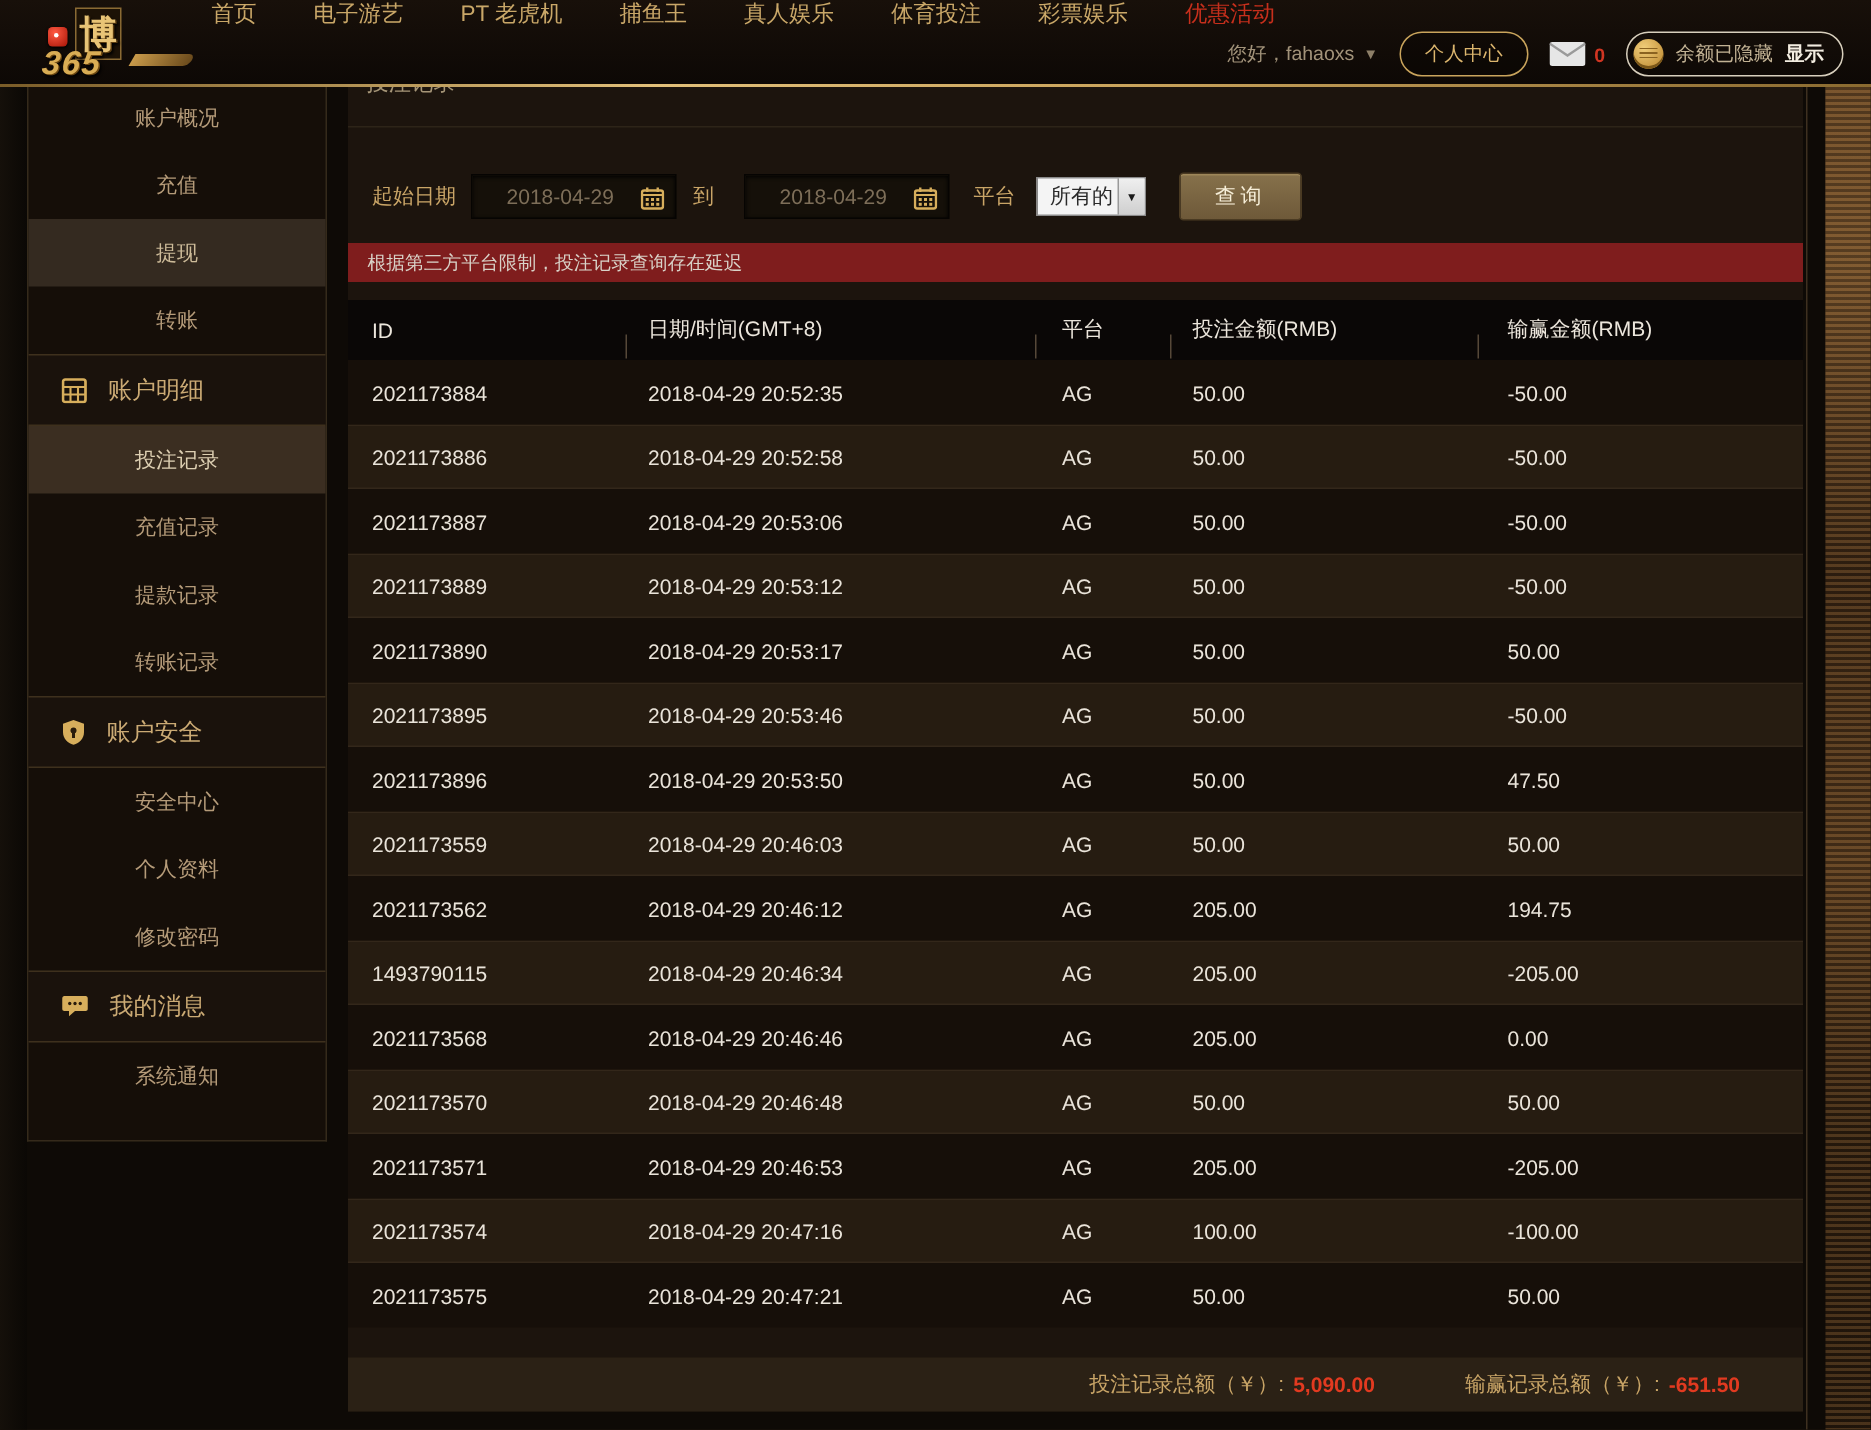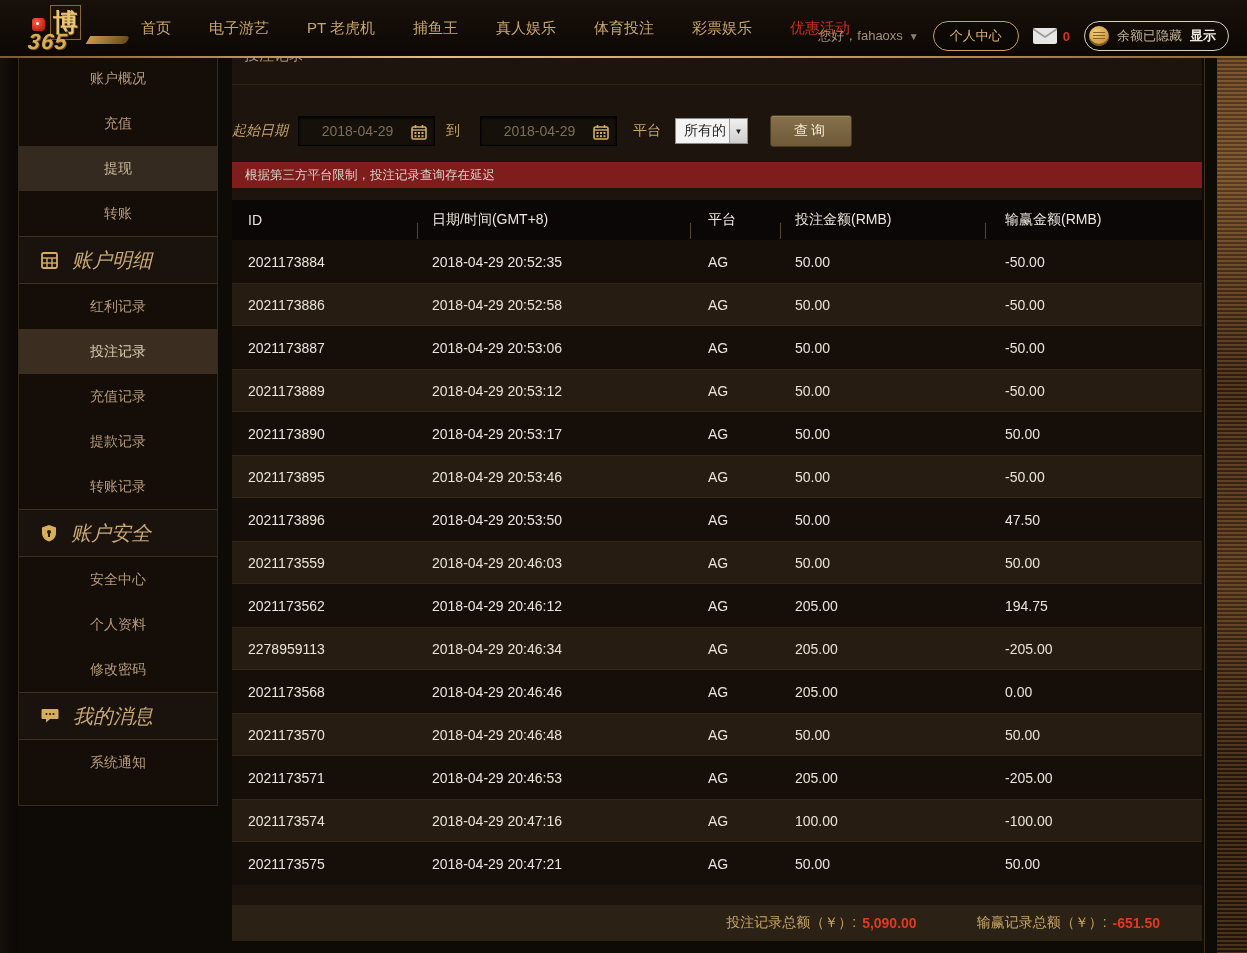--- a/index.html
+++ b/index.html
@@ -30,21 +30,21 @@
   .logo{position:absolute;left:18px;top:2px;width:110px;height:52px;cursor:pointer;}
   .logo-dice{position:absolute;left:14px;top:16px;width:13px;height:13px;border-radius:3px;
     background:radial-gradient(circle at 35% 30%,#ff5a43,#a81406);box-shadow:0 1px 2px #000;}
   .logo-dice::after{content:'';position:absolute;left:4px;top:4px;width:3px;height:3px;border-radius:50%;background:#fff;}
   .logo-bo{position:absolute;left:32px;top:3px;font-size:25px;font-weight:bold;color:#e8c476;
     text-shadow:1px 1px 0 #5a3c10,2px 2px 2px #000;border:1px solid #8a6a34;padding:0 2px;background:#1c1206;}
   .logo-365{position:absolute;left:10px;top:27px;font-size:22px;font-weight:bold;font-style:italic;
     letter-spacing:1px;color:#d9ad55;text-shadow:1px 1px 0 #6a4612,2px 2px 2px #000;transform:skewX(-6deg);}
   .logo-tail{position:absolute;left:70px;top:34px;width:40px;height:8px;
     background:linear-gradient(90deg,#c99a4a,#6a4a1c);border-radius:0 8px 8px 0;transform:skewX(-30deg);}
-  .nav{position:absolute;left:122px;top:0;height:56px;display:flex;align-items:center;}
+  .nav{position:absolute;left:122px;top:0;height:56px;display:flex;align-items:flex-start;}
   .nav-item{padding:0 19px;font-size:15px;color:#c9a768;cursor:pointer;white-space:nowrap;}
   .nav-red{color:#c62f1c;}
   .hright{position:absolute;right:18px;top:0;height:72px;display:flex;align-items:center;gap:14px;}
   .greet{font-size:13px;color:#a2937a;cursor:pointer;display:flex;align-items:center;gap:6px;}
   .greet .chev{font-size:10px;color:#8d7f68;}
   .pcenter{border:1px solid #c9a45c;border-radius:15px;padding:5px 16px;font-size:13px;color:#dcb66e;cursor:pointer;background:rgba(0,0,0,.2);}
   .mail{display:flex;align-items:center;gap:6px;cursor:pointer;}
   .mail-count{color:#d03522;font-size:13px;font-weight:bold;}
   .balance{display:flex;align-items:center;gap:8px;border:1px solid #d8cfbd;border-radius:15px;height:28px;padding:0 12px 0 4px;cursor:pointer;}
   .coin{width:20px;height:20px;border-radius:50%;background:radial-gradient(circle at 35% 30%,#f0cd7a,#b9832a);
@@ -53,31 +53,31 @@
     background:repeating-linear-gradient(180deg,#8a6220 0 1px,transparent 1px 3px);}
   .bal-txt{font-size:13px;color:#c2b294;}
   .bal-show{font-size:13px;color:#f2ece0;font-weight:bold;}
   
   .sidebar{position:absolute;left:18px;top:56px;width:200px;background:#150e08;
     border:1px solid #352a1b;border-top:none;box-sizing:border-box;padding-bottom:20px;}
   .sb-link{height:45px;line-height:45px;text-align:center;font-size:14px;color:#b59b79;cursor:pointer;}
   .sb-active{background:#3b2e21;color:#ddcfb2;}
   .sb-hover{background:#342a20;color:#cdbB99;}
   .sb-section{height:46px;display:flex;align-items:center;gap:14px;padding-left:22px;
-    font-size:20px;color:#cbaa74;cursor:pointer;background:#1a120c;
-    border-top:1px solid #3e301d;border-bottom:1px solid #3e301d;font-style:italic;}
+    font-size:16px;color:#cbaa74;cursor:pointer;background:#1a120c;
+    border-top:1px solid #3e301d;border-bottom:1px solid #3e301d;}
   .sb-section svg{flex:0 0 auto;}
   
   .main{position:absolute;left:232px;top:58px;width:970px;height:883px;background:#1c140d;}
   .main-edge{position:absolute;left:1204px;top:58px;width:1px;height:895px;background:#3e3020;}
   .page-title{position:absolute;left:12px;top:-12px;font-size:15px;color:#a59577;}
   .title-div{position:absolute;left:0;top:26px;width:970px;height:1px;background:#2d2418;}
   .filter{position:absolute;left:0;top:58px;width:970px;height:30px;display:flex;align-items:center;}
   .flabel{font-size:14px;color:#c9a567;}
-  .lab-start{margin-left:0;font-style:italic;}
+  .lab-start{margin-left:16px;}
   .dinput{width:137px;height:30px;box-sizing:border-box;background:#151009;border:1px solid #060402;
     box-shadow:inset 0 1px 3px #000;display:flex;align-items:center;margin-left:10px;cursor:text;position:relative;}
   .dinput .dval{flex:1;text-align:center;font-size:14px;color:#7d6e58;padding-right:18px;}
   .cal{position:absolute;right:7px;top:7px;}
   .lab-to{margin:0 10px 0 11px;}
   .lab-plat{margin:0 0 0 16px;}
   .select{width:73px;height:26px;box-sizing:border-box;margin-left:14px;background:#f4f4f4;
     border:1px solid #8a8a8a;display:flex;align-items:stretch;cursor:pointer;}
   .sel-val{flex:1;font-size:14px;color:#2a2a2a;display:flex;align-items:center;padding-left:8px;}
   .sel-btn{width:17px;background:linear-gradient(180deg,#efefef,#cfcfcf);border-left:1px solid #9a9a9a;
@@ -232,21 +232,21 @@
         <div class="cell c4">50.00</div>
       </div>
       <div class="trow dark">
         <div class="cell c0">2021173562</div>
         <div class="cell c1">2018-04-29 20:46:12</div>
         <div class="cell c2">AG</div>
         <div class="cell c3">205.00</div>
         <div class="cell c4">194.75</div>
       </div>
       <div class="trow light">
-        <div class="cell c0">2278959113</div>
+        <div class="cell c0">1493790115</div>
         <div class="cell c1">2018-04-29 20:46:34</div>
         <div class="cell c2">AG</div>
         <div class="cell c3">205.00</div>
         <div class="cell c4">-205.00</div>
       </div>
       <div class="trow dark">
         <div class="cell c0">2021173568</div>
         <div class="cell c1">2018-04-29 20:46:46</div>
         <div class="cell c2">AG</div>
         <div class="cell c3">205.00</div>
@@ -302,21 +302,20 @@
     <div class="sb-section">
       <svg width="17" height="17" viewBox="0 0 17 17">
         <rect x="1" y="1" width="15" height="15" rx="1.5" fill="none" stroke="#d7ae5c" stroke-width="1.8"></rect>
         <line x1="1" y1="6" x2="16" y2="6" stroke="#d7ae5c" stroke-width="1.4"></line>
         <line x1="6" y1="6" x2="6" y2="16" stroke="#d7ae5c" stroke-width="1.4"></line>
         <line x1="11" y1="6" x2="11" y2="16" stroke="#d7ae5c" stroke-width="1.4"></line>
         <line x1="1" y1="11" x2="16" y2="11" stroke="#d7ae5c" stroke-width="1.4"></line>
       </svg>
       <span>账户明细</span>
     </div>
-    <div class="sb-link">红利记录</div>
     <div class="sb-link sb-active">投注记录</div>
     <div class="sb-link">充值记录</div>
     <div class="sb-link">提款记录</div>
     <div class="sb-link">转账记录</div>
     <div class="sb-section">
       <svg width="16" height="18" viewBox="0 0 16 18">
         <path d="M8 1 L15 3.5 V9 C15 13.5 12 16.3 8 17.5 C4 16.3 1 13.5 1 9 V3.5 Z" fill="#d7ae5c"></path>
         <circle cx="8" cy="8" r="2" fill="#2a1c0c"></circle>
         <rect x="7" y="9" width="2" height="4" fill="#2a1c0c"></rect>
       </svg>

